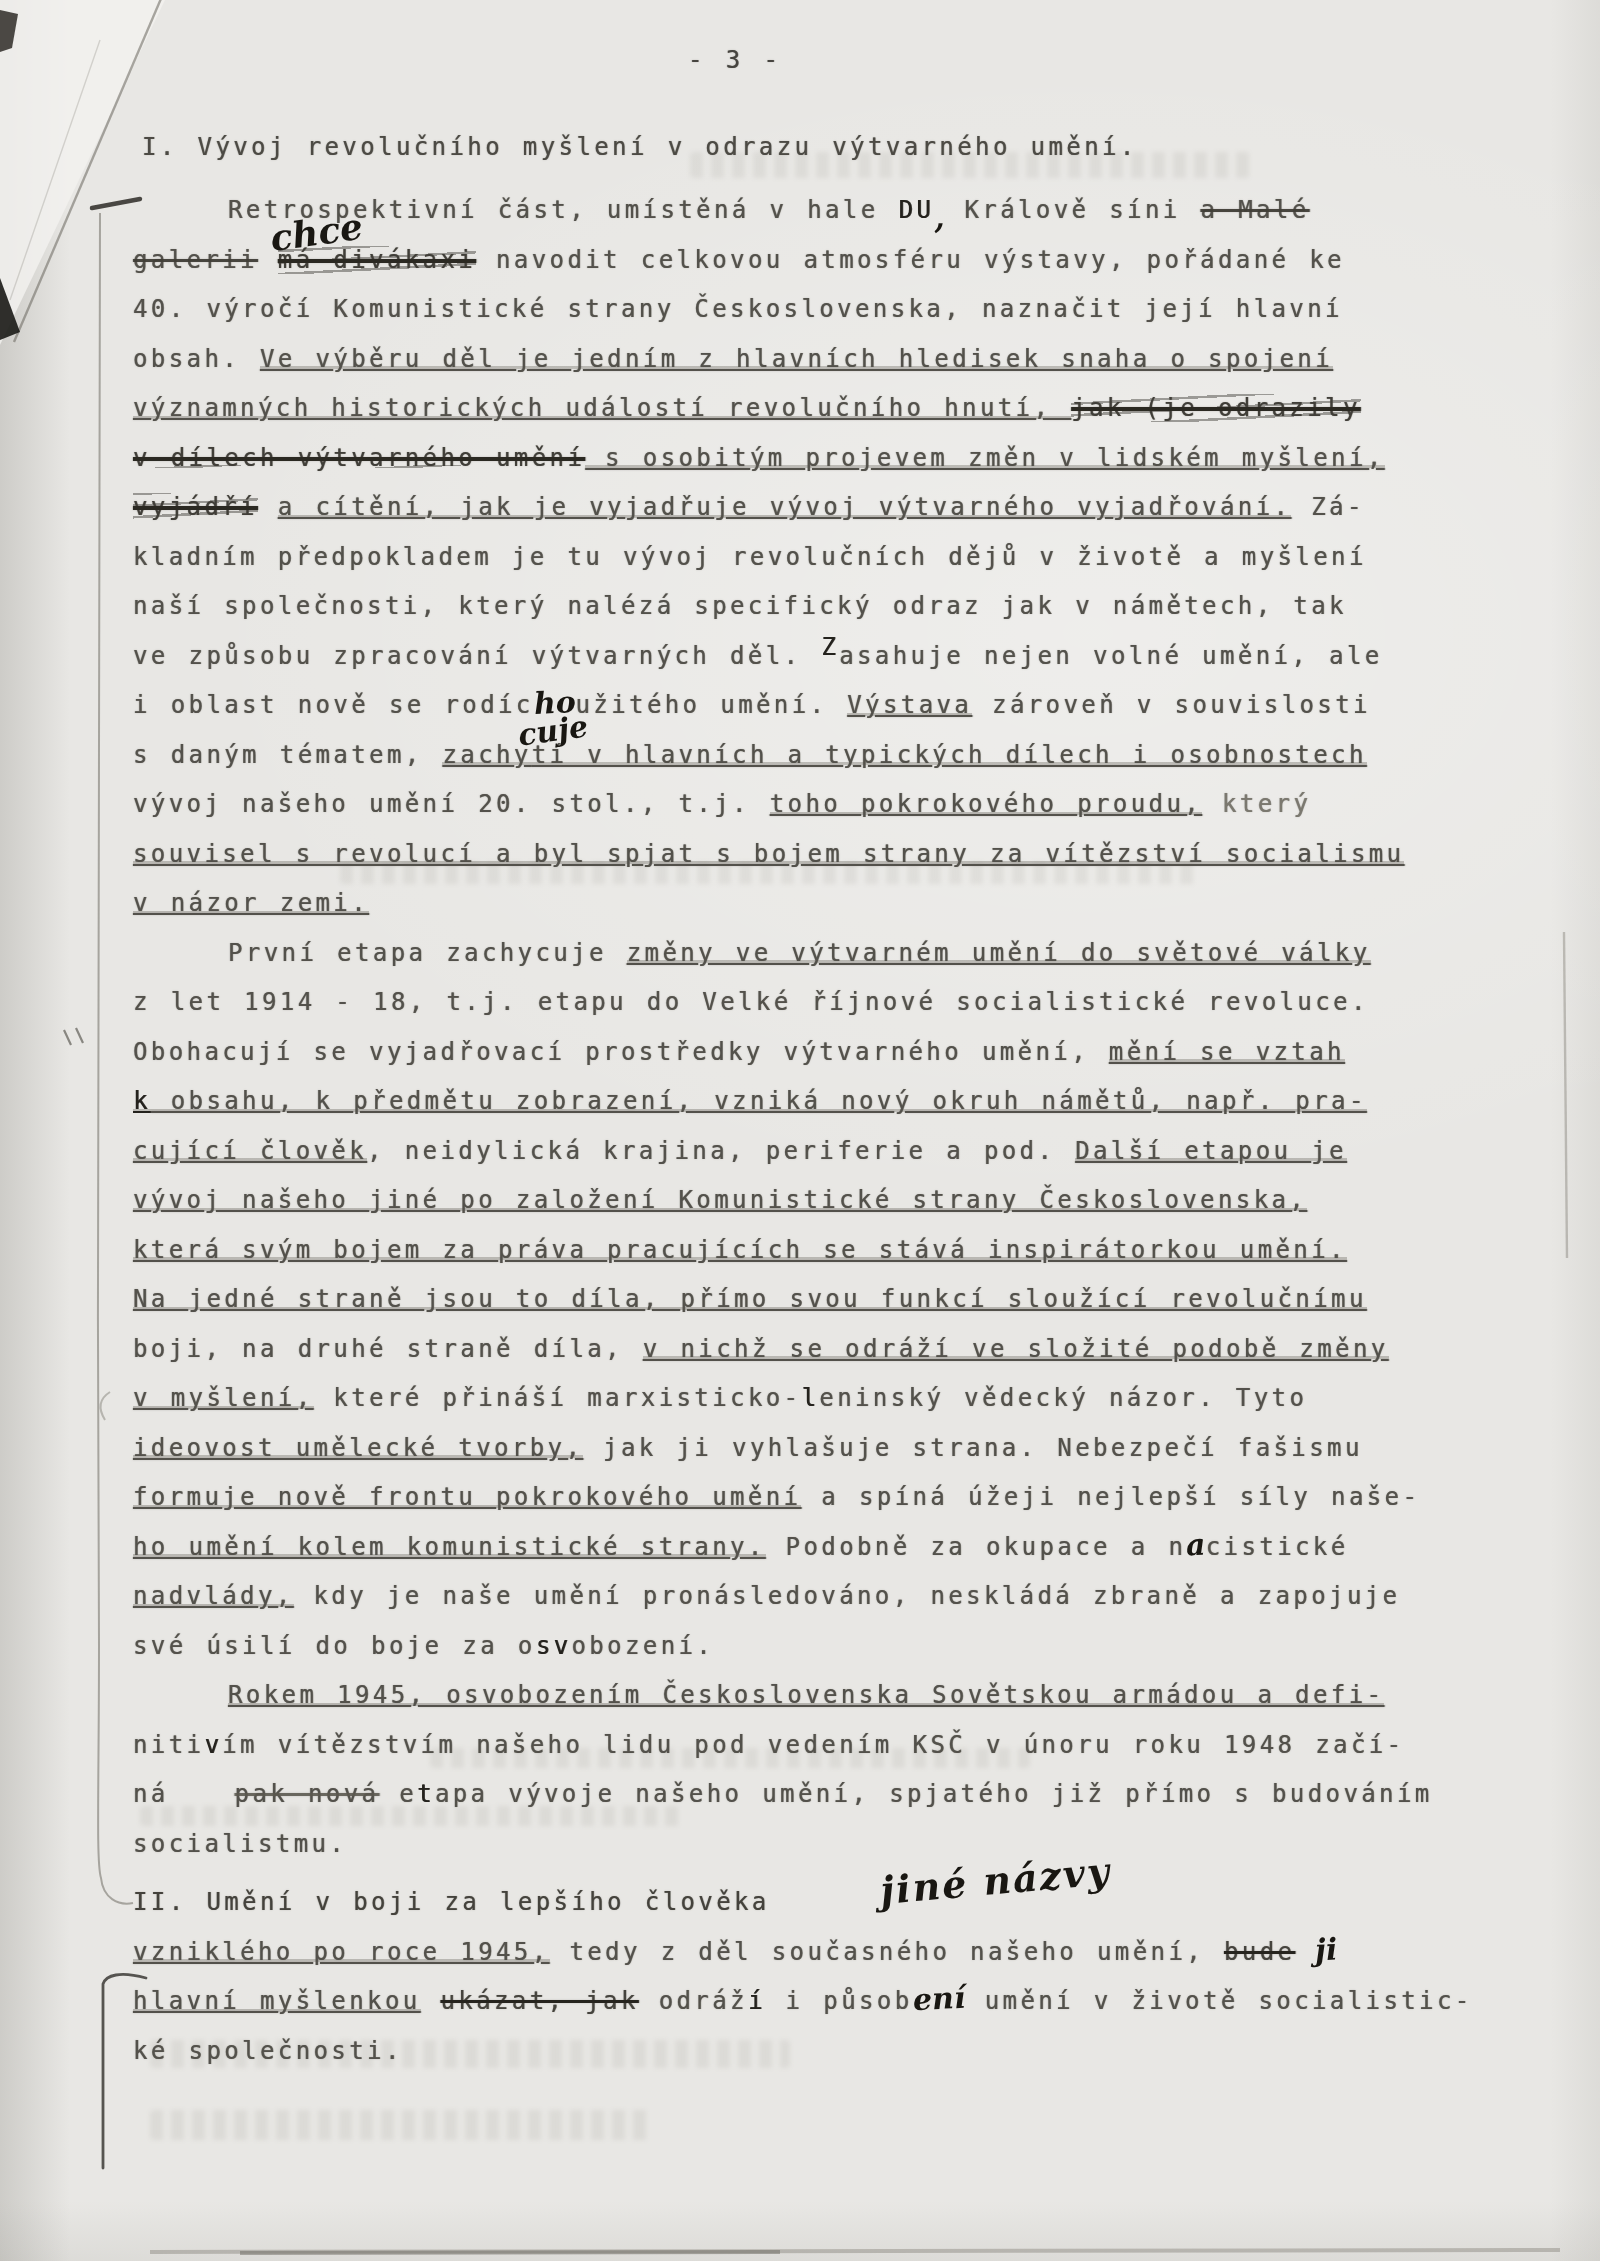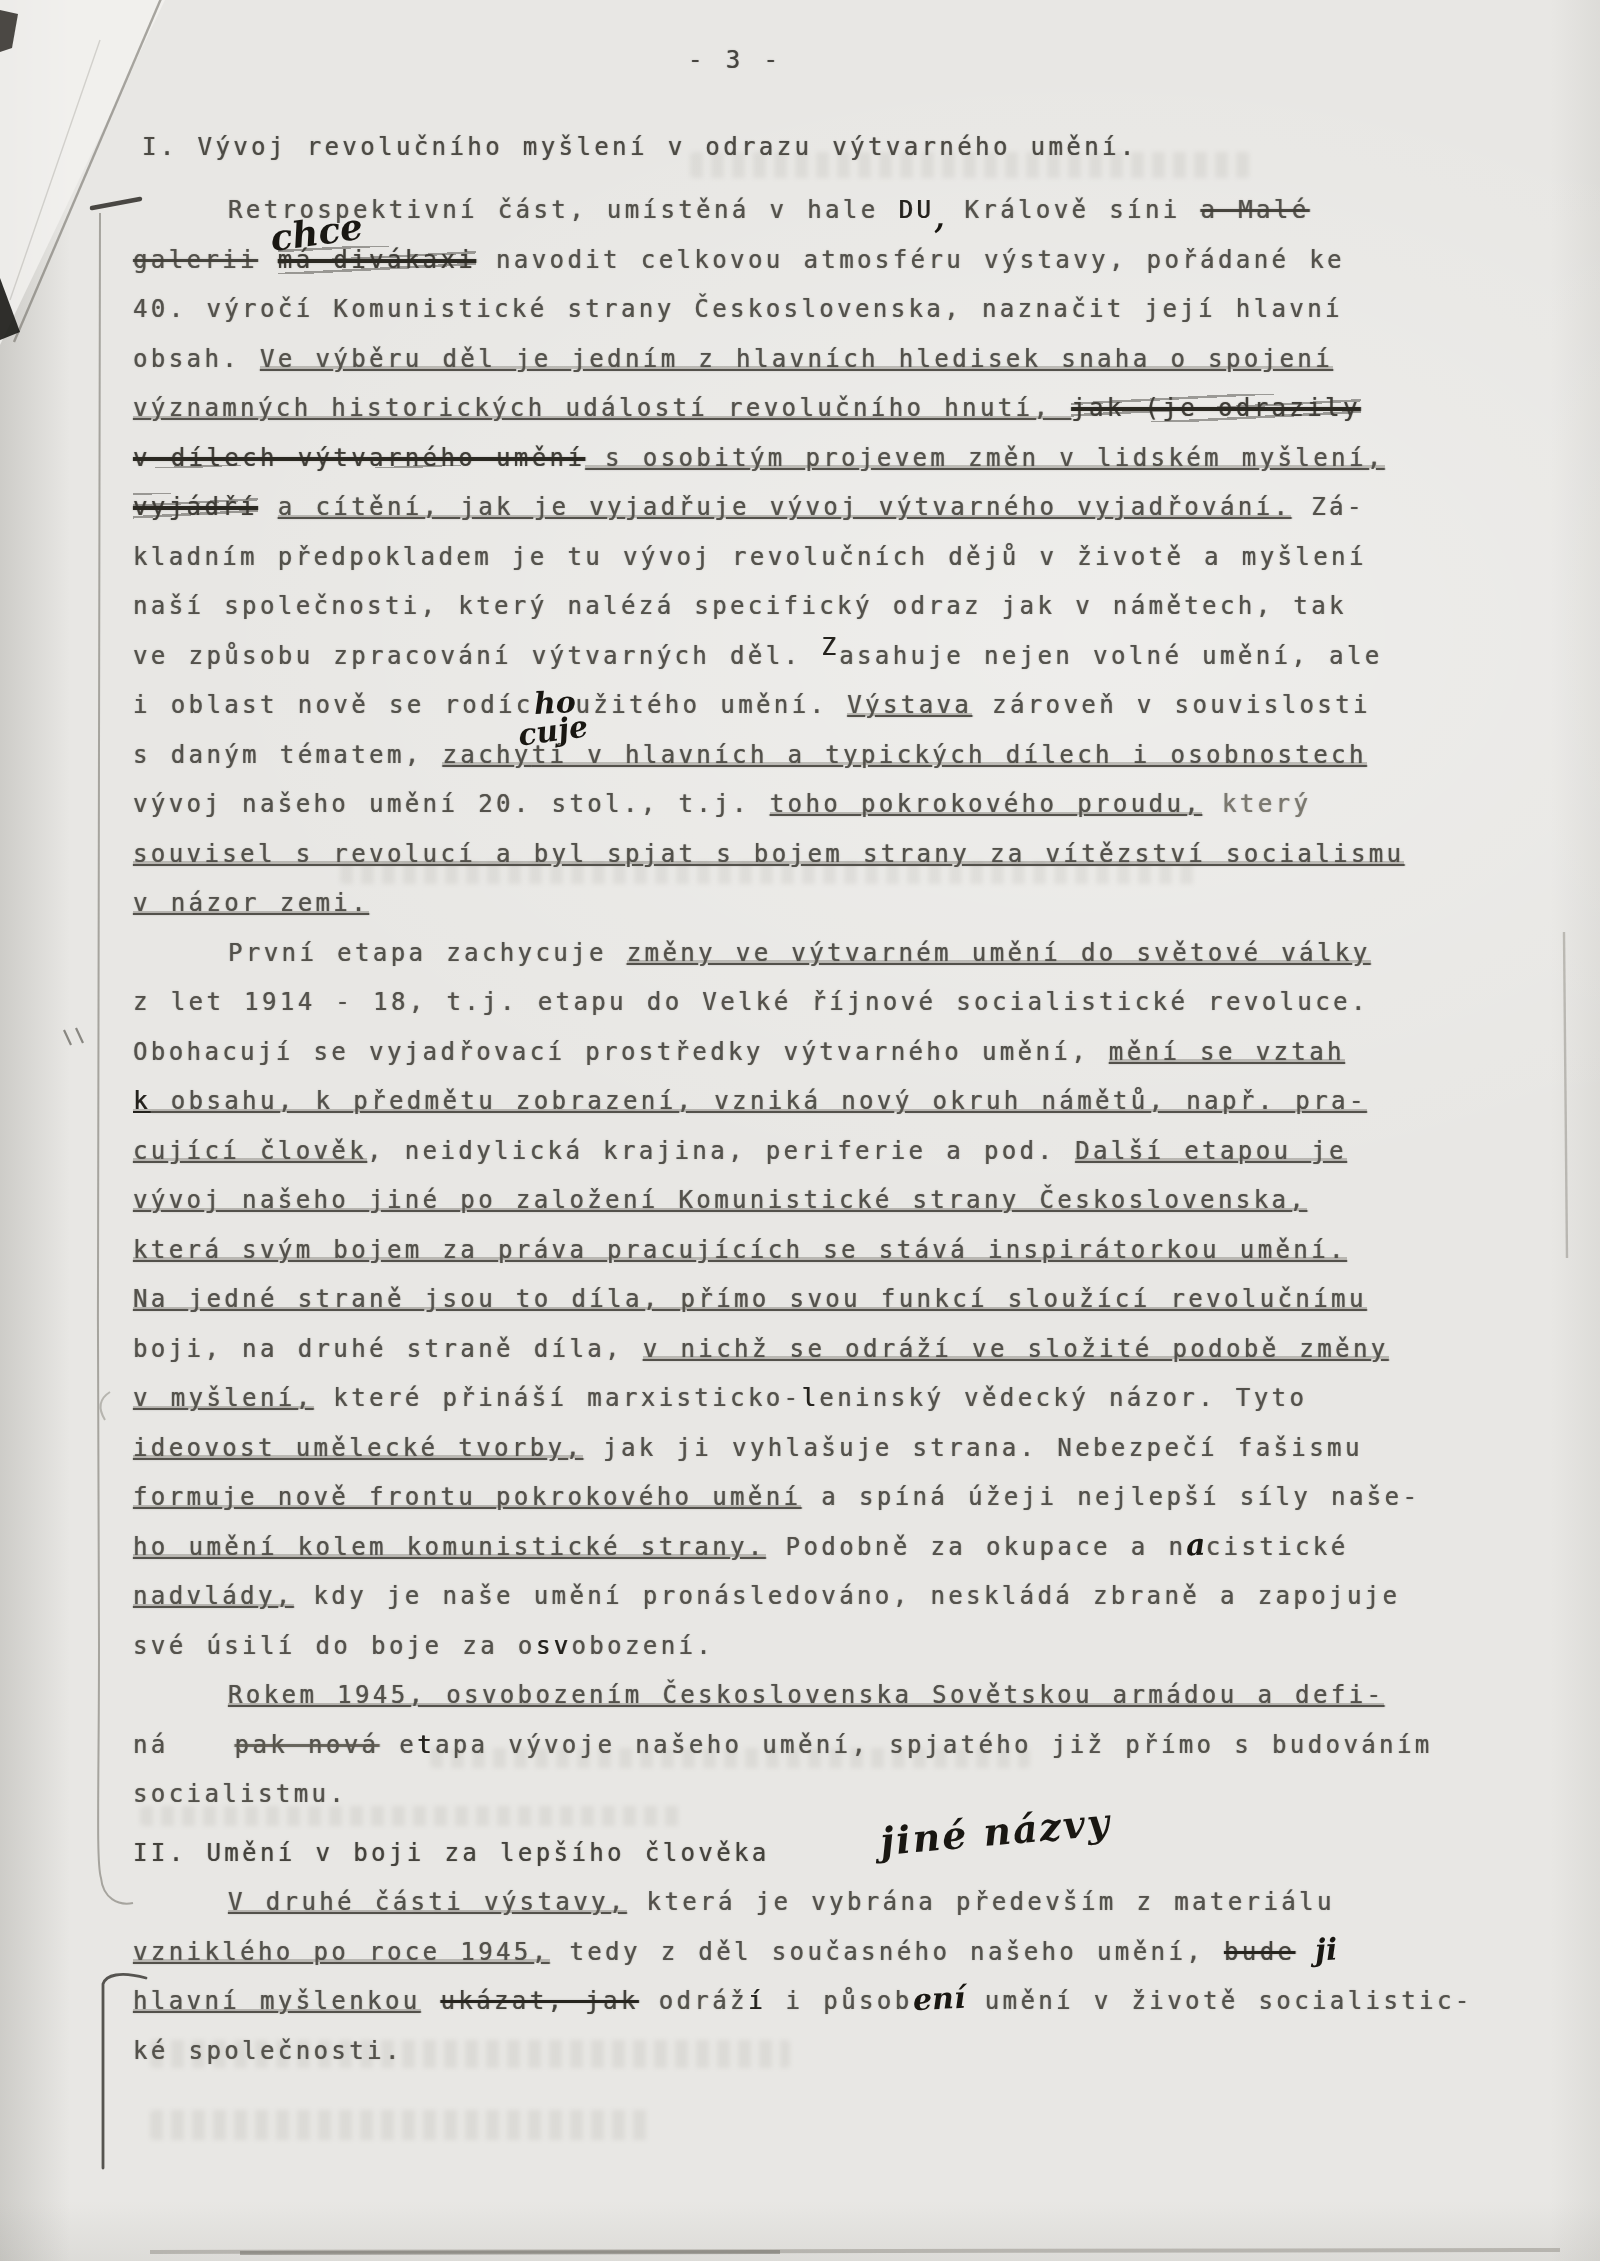--- a/index.html
+++ b/index.html
@@ -132,22 +132,22 @@
       <div class="ln"><span class="seg u">která svým bojem za práva pracujících se stává inspirátorkou umění.</span></div>
       <div class="ln"><span class="seg u">Na jedné straně jsou to díla, přímo svou funkcí sloužící revolučnímu</span></div>
       <div class="ln"><span class="seg">boji, na druhé straně díla, </span><span class="seg u">v nichž se odráží ve složité podobě změny</span></div>
       <div class="ln"><span class="seg u">v myšlení,</span><span class="seg"> které přináší marxisticko-</span><span class="seg dark">l</span><span class="seg">eninský vědecký názor. Tyto</span></div>
       <div class="ln"><span class="seg u">ideovost umělecké tvorby,</span><span class="seg"> jak ji vyhlašuje strana. Nebezpečí fašismu</span></div>
       <div class="ln"><span class="seg u">formuje nově frontu pokrokového umění</span><span class="seg"> a spíná úžeji nejlepší síly naše-</span></div>
       <div class="ln"><span class="seg u">ho umění kolem komunistické strany.</span><span class="seg"> Podobně za okupace a n</span><span class="seg hand">a</span><span class="seg">cistické</span></div>
       <div class="ln"><span class="seg u">nadvlády,</span><span class="seg"> kdy je naše umění pronásledováno, neskládá zbraně a zapojuje</span></div>
       <div class="ln"><span class="seg">své úsilí do boje za o</span><span class="seg dark">sv</span><span class="seg">obození.</span></div>
       <div class="ln ind"><span class="seg u">Rokem 1945, osvobozením Československa Sovětskou armádou a defi-</span></div>
+      <div class="ln"><span class="seg">niti</span><span class="seg dark">v</span><span class="seg">ím vítězstvím našeho lidu pod vedením KSČ v únoru roku 1948 začí-</span></div>
       <div class="ln"><span class="seg">ná </span><span class="seg xp">pak nová</span><span class="seg"> e</span><span class="seg dark">t</span><span class="seg">apa vývoje našeho umění, spjatého již přímo s budováním</span></div>
       <div class="ln"><span class="seg">socialistmu.</span></div>
       <div class="ln h2"><span class="seg">II. Umění v boji za lepšího člověka</span><span class="seg hand note">jiné názvy</span></div>
-      <div class="ln ind"><span class="seg u">V druhé části výstavy,</span><span class="seg"> která je vybrána především z materiálu</span></div>
       <div class="ln"><span class="seg u">vzniklého po roce 1945,</span><span class="seg"> tedy z děl současného našeho umění, </span><span class="seg xpen">bude</span><span class="seg"> </span><span class="seg hand">ji</span></div>
       <div class="ln"><span class="seg u">hlavní myšlenkou</span><span class="seg"> </span><span class="seg xpen">ukázat, jak</span><span class="seg"> odráž</span><span class="seg dark">í</span><span class="seg"> i působ</span><span class="seg hand">ení</span><span class="seg"> umění v životě socialistic-</span></div>
       <div class="ln"><span class="seg">ké společnosti.</span></div>
     </div>
 
 </div>
 
 </body></html>

